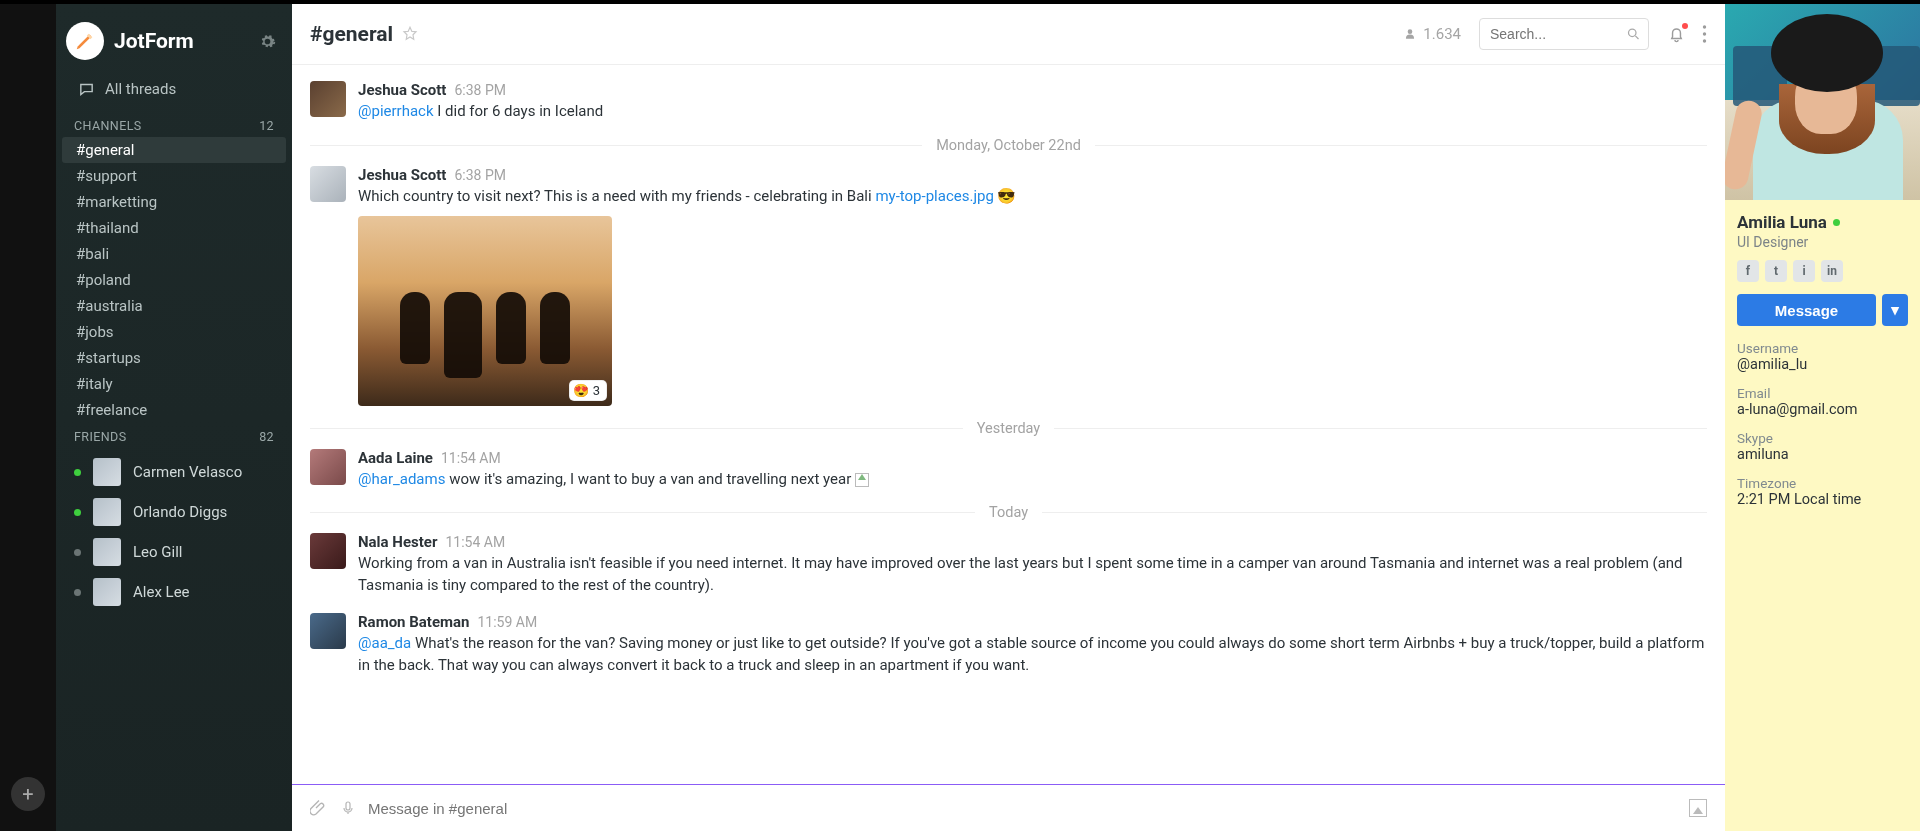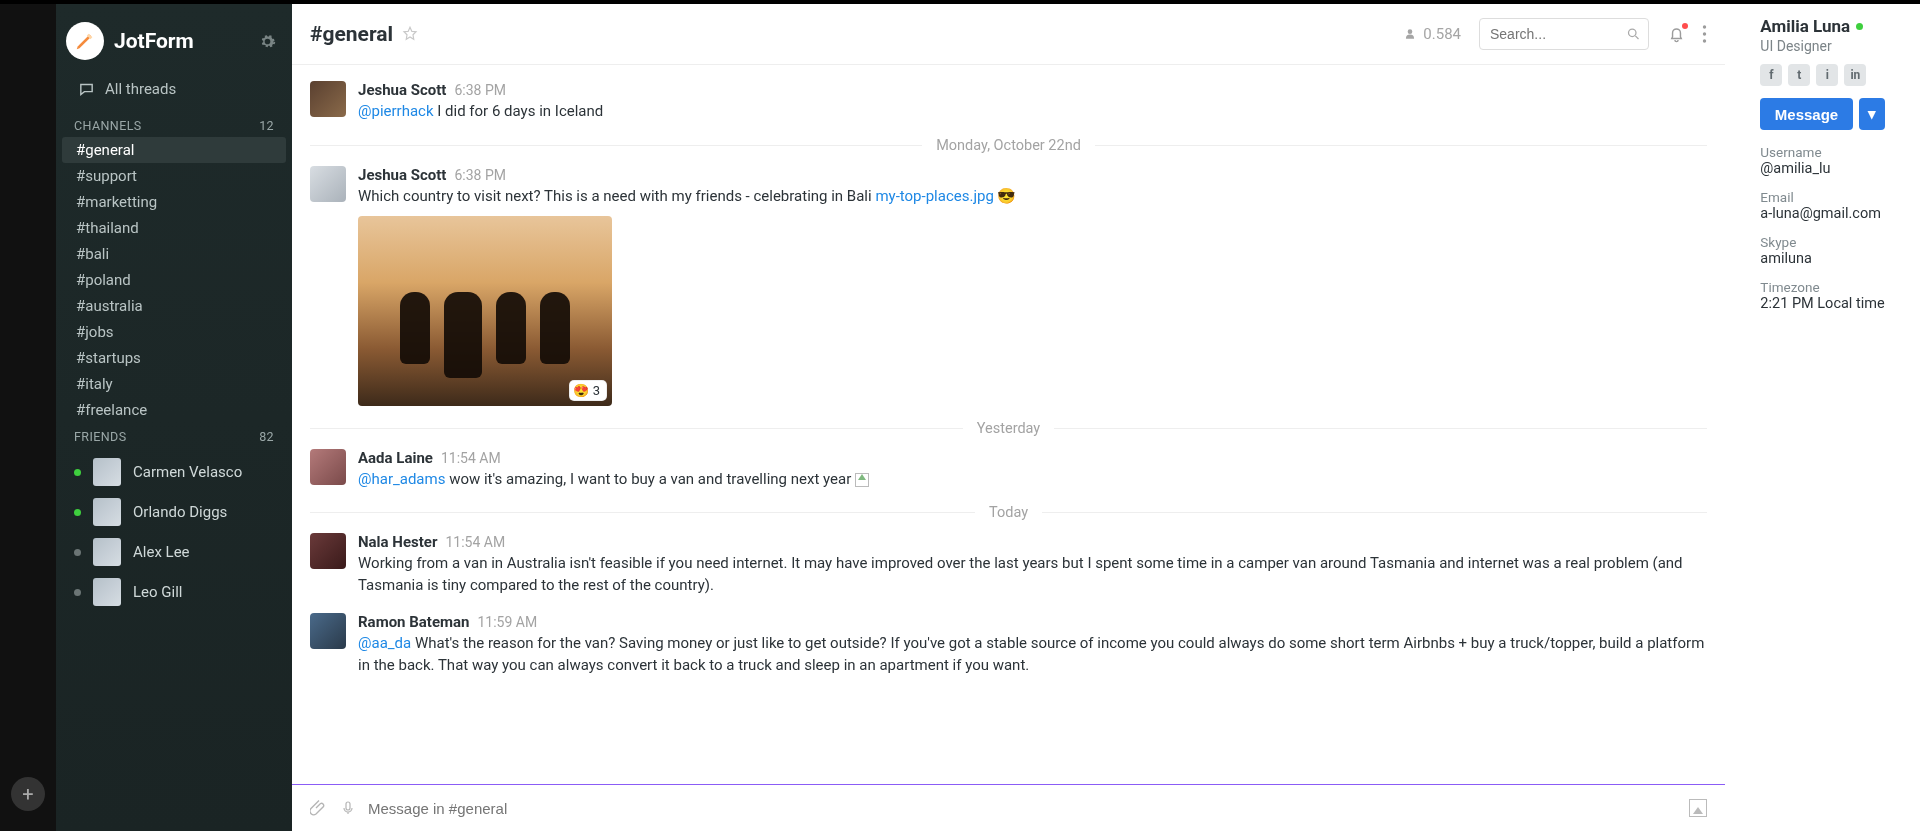--- a/index.html
+++ b/index.html
@@ -60,21 +60,21 @@
   .react { position:absolute; bottom:6px; right:6px; background:#fff; border-radius:4px; padding:2px 6px 2px 4px; font-size:13px; display:flex; align-items:center; gap:3px; box-shadow:0 0 0 1px #eee;}
   .emoji-box { display:inline-flex; width:14px; height:14px; border:1px solid #bbb; vertical-align:middle; position:relative;}
   .emoji-box::after { content:""; position:absolute; left:2px; top:0; border-left:4px solid transparent; border-right:4px solid transparent; border-bottom:6px solid #7fb97f;}
   
   .composer { border-top:1px solid #8b5cf6; padding:14px 18px; display:flex; align-items:center; gap:12px;}
   .composer .ic { color:#b5b5b5; cursor:pointer;}
   .composer input { flex:1; border:none; outline:none; font-size:15px; }
   .composer .img-ic { width:18px; height:18px; border:1px solid #bbb; position:relative;}
   .composer .img-ic::after { content:""; position:absolute; left:3px; bottom:2px; border-left:5px solid transparent; border-right:5px solid transparent; border-bottom:7px solid #bbb;}
   
-  .profile { width:195px; background:#ffffff; display:flex; justify-content:center;}
+  .profile { width:195px; background:#fef9c3; display:flex; flex-direction:column;}
   .hero { height:196px; background:linear-gradient(135deg,#2aa9b0 0%, #2c7ea3 60%, #1f4e66 100%); position:relative; overflow:hidden;}
   .hero .van { position:absolute; left:0; right:0; bottom:0; height:100px; background:linear-gradient(#e6ddc8,#cfc3a5); }
   .hero .win { position:absolute; top:42px; height:60px; background:rgba(36,88,120,.85); border-radius:4px;}
   .hero .w1 { left:8px; width:54px;}
   .hero .w2 { right:0; width:70px;}
   .hero .hat { position:absolute; top:10px; left:46px; width:112px; height:78px; background:#1a1a1a; border-radius:50%;}
   .hero .face { position:absolute; top:58px; left:70px; width:62px; height:72px; background:#e7b896; border-radius:48% 48% 42% 42%;}
   .hero .hair { position:absolute; top:80px; left:54px; width:96px; height:70px; background:linear-gradient(#a9653a,#7c4420); border-radius:0 0 48% 48%;}
   .hero .shirt { position:absolute; bottom:-10px; left:28px; width:150px; height:110px; background:#bfe6e2; border-radius:40px 40px 0 0;}
   .hero .arm { position:absolute; bottom:10px; left:4px; width:26px; height:90px; background:#e7b896; border-radius:14px; transform:rotate(12deg);}
@@ -153,44 +153,44 @@
         <span class="friend-name">Carmen Velasco</span>
       </li>
       <li>
         <span class="presence on"></span>
         <span class="friend-av"></span>
         <span class="friend-name">Orlando Diggs</span>
       </li>
       <li>
         <span class="presence"></span>
         <span class="friend-av"></span>
-        <span class="friend-name">Alex Lee</span>
+        <span class="friend-name">Leo Gill</span>
       </li>
       <li>
         <span class="presence"></span>
         <span class="friend-av"></span>
-        <span class="friend-name">Leo Gill</span>
+        <span class="friend-name">Alex Lee</span>
       </li>
     </ul>
 </div>
 
 <div class="main">
   <div class="chan-header">
     <div class="chan-title">#general</div>
     <span class="star">
       <svg width="18" height="18" viewBox="0 0 24 24">
           <path fill="none" stroke="currentColor" stroke-width="1.6" d="M12 3l2.5 5.5L20 9l-4 4 1 6-5-3-5 3 1-6-4-4 5.5-.5L12 3z"></path>
         </svg>
     </span>
     <div class="hdr-spacer"></div>
     <div class="members">
       <svg viewBox="0 0 24 24">
           <path fill="currentColor" d="M12 12a4 4 0 100-8 4 4 0 000 8zm-7 8a7 7 0 0114 0H5z"></path>
         </svg>
-      <span>0.584</span>
+      <span>1.634</span>
     </div>
     <div class="search">
       <input placeholder="Search..." style="">
       <svg viewBox="0 0 24 24">
           <circle cx="10" cy="10" r="6" fill="none" stroke="currentColor" stroke-width="2"></circle>
           <line x1="15" y1="15" x2="20" y2="20" stroke="currentColor" stroke-width="2"></line>
         </svg>
     </div>
     <span class="bell">
       <svg width="19" height="19" viewBox="0 0 24 24">

